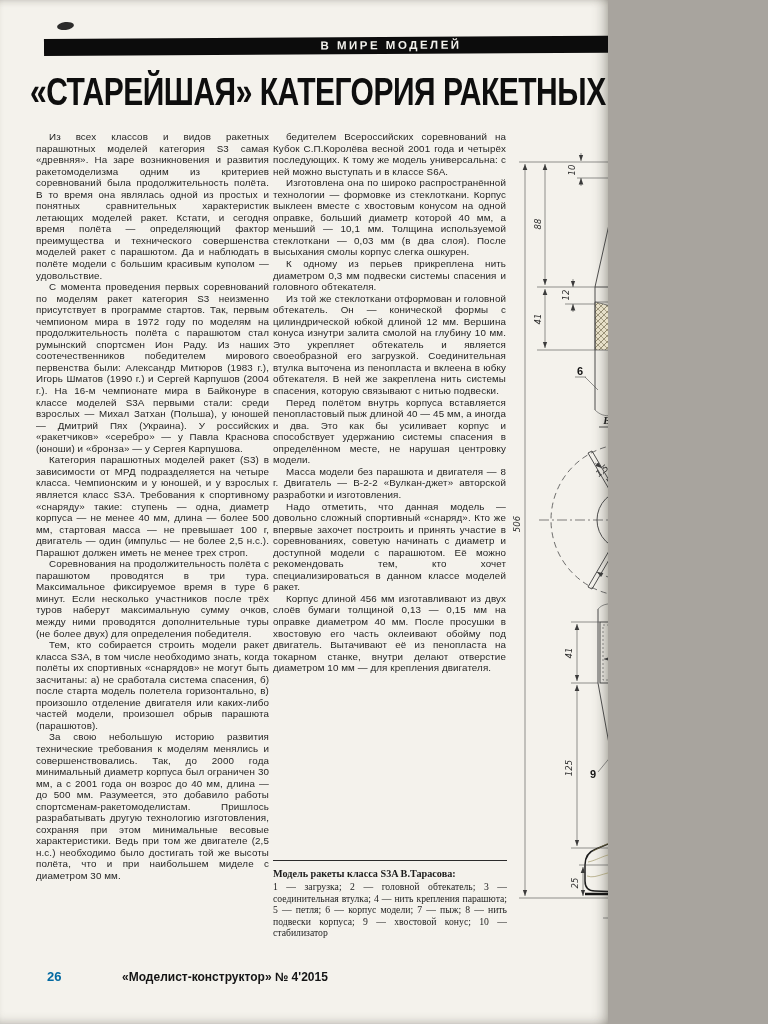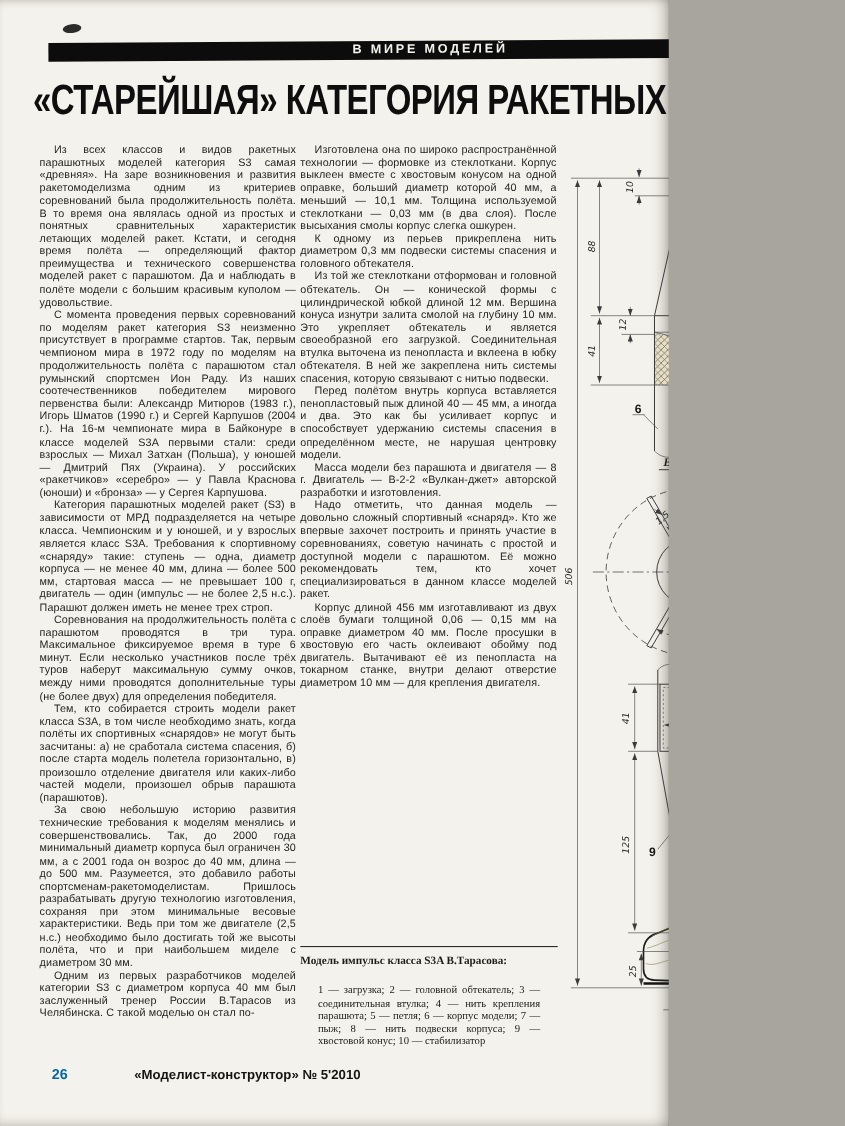--- a/index.html
+++ b/index.html
@@ -13,21 +13,21 @@
   .title{position:absolute;left:30px;top:70px;width:708px;text-align:center;font-weight:bold;font-size:30px;
         letter-spacing:-0.5px;color:#0e0e0e;transform:scaleY(1.28);transform-origin:top center;white-space:nowrap;}
   .col{position:absolute;top:131px;width:233px;font-size:9.8px;line-height:11.55px;text-align:justify;
         letter-spacing:0.1px;color:#1f1f1f;}
   .col p{margin:0;text-indent:13px;}
   .col1{left:36px;}
   .col2{left:273px;}
   .caption{position:absolute;left:273px;top:860px;width:234px;border-top:1.3px solid #2b2b2b;padding-top:7px;
         font-family:"Liberation Serif",serif;color:#1c1c1c;}
   .caption .cap-title{font-weight:bold;font-size:10.2px;margin:0 0 2px 0;}
-  .caption .cap-items{font-size:9.7px;line-height:11.6px;text-align:justify;margin:16px;}
+  .caption .cap-items{font-size:9.7px;line-height:11.6px;text-align:justify;margin:0;}
   .footer-page{position:absolute;left:47px;top:969px;font-size:13px;font-weight:bold;color:#0369a1;}
   .footer-journal{position:absolute;left:122px;top:970px;font-size:12px;font-weight:bold;color:#151515;}
   svg.fig{position:absolute;left:505px;top:132px;}
   svg .ln{stroke:#3b3b3b;stroke-width:0.9;fill:none;}
   svg .thin{stroke:#4a4a4a;stroke-width:0.6;fill:none;}
   svg .thick{stroke:#1d1d1d;stroke-width:1.5;fill:none;}
   svg .cl{stroke:#4a4a4a;stroke-width:0.7;fill:none;stroke-dasharray:10 3 2 3;}
   svg .dash{stroke:#4a4a4a;stroke-width:0.8;fill:none;stroke-dasharray:6 4;}
   svg .dim{font:italic 8.5px "DejaVu Sans",sans-serif;fill:#2d2d2d;}
   svg .pnum{font:bold 11px "Liberation Sans",sans-serif;fill:#141414;}
@@ -45,31 +45,31 @@
 
   <div class="title">«СТАРЕЙШАЯ» КАТЕГОРИЯ РАКЕТНЫХ МОДЕЛЕЙ</div>
 
   <div class="col col1">
     <p>Из всех классов и видов ракетных парашютных моделей категория S3 самая «древняя». На заре возникновения и развития ракетомоделизма одним из критериев соревнований была продолжительность полёта. В то время она являлась одной из простых и понятных сравнительных характеристик летающих моделей ракет. Кстати, и сегодня время полёта — определяющий фактор преимущества и технического совершенства моделей ракет с парашютом. Да и наблюдать в полёте модели с большим красивым куполом — удовольствие.</p>
     <p>С момента проведения первых соревнований по моделям ракет категория S3 неизменно присутствует в программе стартов. Так, первым чемпионом мира в 1972 году по моделям на продолжительность полёта с парашютом стал румынский спортсмен Ион Раду. Из наших соотечественников победителем мирового первенства были: Александр Митюров (1983 г.), Игорь Шматов (1990 г.) и Сергей Карпушов (2004 г.). На 16-м чемпионате мира в Байконуре в классе моделей S3A первыми стали: среди взрослых — Михал Затхан (Польша), у юношей — Дмитрий Пях (Украина). У российских «ракетчиков» «серебро» — у Павла Краснова (юноши) и «бронза» — у Сергея Карпушова.</p>
     <p>Категория парашютных моделей ракет (S3) в зависимости от МРД подразделяется на четыре класса. Чемпионским и у юношей, и у взрослых является класс S3A. Требования к спортивному «снаряду» такие: ступень — одна, диаметр корпуса — не менее 40 мм, длина — более 500 мм, стартовая масса — не превышает 100 г, двигатель — один (импульс — не более 2,5 н.с.). Парашют должен иметь не менее трех строп.</p>
     <p>Соревнования на продолжительность полёта с парашютом проводятся в три тура. Максимальное фиксируемое время в туре 6 минут. Если несколько участников после трёх туров наберут максимальную сумму очков, между ними проводятся дополнительные туры (не более двух) для определения победителя.</p>
     <p>Тем, кто собирается строить модели ракет класса S3A, в том числе необходимо знать, когда полёты их спортивных «снарядов» не могут быть засчитаны: а) не сработала система спасения, б) после старта модель полетела горизонтально, в) произошло отделение двигателя или каких-либо частей модели, произошел обрыв парашюта (парашютов).</p>
     <p>За свою небольшую историю развития технические требования к моделям менялись и совершенствовались. Так, до 2000 года минимальный диаметр корпуса был ограничен 30 мм, а с 2001 года он возрос до 40 мм, длина — до 500 мм. Разумеется, это добавило работы спортсменам-ракетомоделистам. Пришлось разрабатывать другую технологию изготовления, сохраняя при этом минимальные весовые характеристики. Ведь при том же двигателе (2,5 н.с.) необходимо было достигать той же высоты полёта, что и при наибольшем миделе с диаметром 30 мм.</p>
-    <p>Одним из первых разработчиков моделей категории S3 с диаметром корпуса 40 мм был заслуженный тренер России В.Тарасов из Челябинска. С такой моделью он стал по-</p>
   </div>
 
   <div class="col col2">
+    <p>бедителем Всероссийских соревнований на Кубок С.П.Королёва весной 2001 года и четырёх последующих. К тому же модель универсальна: с ней можно выступать и в классе S6A.</p>
     <p>Изготовлена она по широко распространённой технологии — формовке из стеклоткани. Корпус выклеен вместе с хвостовым конусом на одной оправке, больший диаметр которой 40 мм, а меньший — 10,1 мм. Толщина используемой стеклоткани — 0,03 мм (в два слоя). После высыхания смолы корпус слегка ошкурен.</p>
     <p>К одному из перьев прикреплена нить диаметром 0,3 мм подвески системы спасения и головного обтекателя.</p>
     <p>Из той же стеклоткани отформован и головной обтекатель. Он — конической формы с цилиндрической юбкой длиной 12 мм. Вершина конуса изнутри залита смолой на глубину 10 мм. Это укрепляет обтекатель и является своеобразной его загрузкой. Соединительная втулка выточена из пенопласта и вклеена в юбку обтекателя. В ней же закреплена нить системы спасения, которую связывают с нитью подвески.</p>
     <p>Перед полётом внутрь корпуса вставляется пенопластовый пыж длиной 40 — 45 мм, а иногда и два. Это как бы усиливает корпус и способствует удержанию системы спасения в определённом месте, не нарушая центровку модели.</p>
     <p>Масса модели без парашюта и двигателя — 8 г. Двигатель — В-2-2 «Вулкан-джет» авторской разработки и изготовления.</p>
-    <p>Надо отметить, что данная модель — довольно сложный спортивный «снаряд». Кто же впервые захочет построить и принять участие в соревнованиях, советую начинать с простой и доступной модели с парашютом. Её можно рекомендовать тем, кто хочет специализироваться в данном классе моделей ракет.</p>
-    <p>Корпус длиной 456 мм изготавливают из двух слоёв бумаги толщиной 0,06 — 0,15 мм на оправке диаметром 40 мм. После просушки в хвостовую его часть оклеивают обойму под двигатель. Вытачивают её из пенопласта на токарном станке, внутри делают отверстие диаметром 10 мм — для крепления двигателя.</p>
+    <p>Надо отметить, что данная модель — довольно сложный спортивный «снаряд». Кто же впервые захочет построить и принять участие в соревнованиях, советую начинать с диаметр и доступной модели с парашютом. Её можно рекомендовать тем, кто хочет специализироваться в данном классе моделей ракет.</p>
+    <p>Корпус длиной 456 мм изготавливают из двух слоёв бумаги толщиной 0,13 — 0,15 мм на оправке диаметром 40 мм. После просушки в хвостовую его часть оклеивают обойму под двигатель. Вытачивают её из пенопласта на токарном станке, внутри делают отверстие диаметром 10 мм — для крепления двигателя.</p>
   </div>
 
   <svg class="fig" width="243" height="860" viewBox="0 0 243 860">
     <defs>
       <pattern id="hatch" width="6" height="6" patternUnits="userSpaceOnUse">
         <rect width="6" height="6" fill="#e6dfc8"></rect>
         <path d="M0,6 L6,0" stroke="#6a6146" stroke-width="0.7"></path>
         <path d="M0,0 L6,6" stroke="#6a6146" stroke-width="0.5"></path>
       </pattern>
       <marker id="mA" markerWidth="8" markerHeight="7" refX="6.5" refY="3" orient="auto" markerUnits="userSpaceOnUse">
@@ -180,20 +180,20 @@
       <path class="thin" d="M120,770 V792 M135,770 V792"></path>
       <path class="thin" d="M98,786 H118" marker-end="url(#mA)"></path>
       <path class="thin" d="M158,786 H137" marker-end="url(#mA)"></path>
       <text class="dim" x="162" y="790">Ø10,3</text>
       <path class="ln" d="M127,846 V821" marker-end="url(#mA)"></path>
       <text class="vlabel" x="133" y="838">А</text>
     </g>
   </svg>
 
   <div class="caption">
-    <p class="cap-title">Модель импульс класса S3A В.Тарасова:</p>
+    <p class="cap-title">Модель ракеты класса S3A В.Тарасова:</p>
     <p class="cap-items">1 — загрузка; 2 — головной обтекатель; 3 — соединительная втулка; 4 — нить крепления парашюта; 5 — петля; 6 — корпус модели; 7 — пыж; 8 — нить подвески корпуса; 9 — хвостовой конус; 10 — стабилизатор</p>
   </div>
 
   <div class="footer-page">26</div>
-  <div class="footer-journal">«Моделист-конструктор» № 5'2010</div>
+  <div class="footer-journal">«Моделист-конструктор» № 4'2015</div>
 
 </div>
 
 </body></html>

